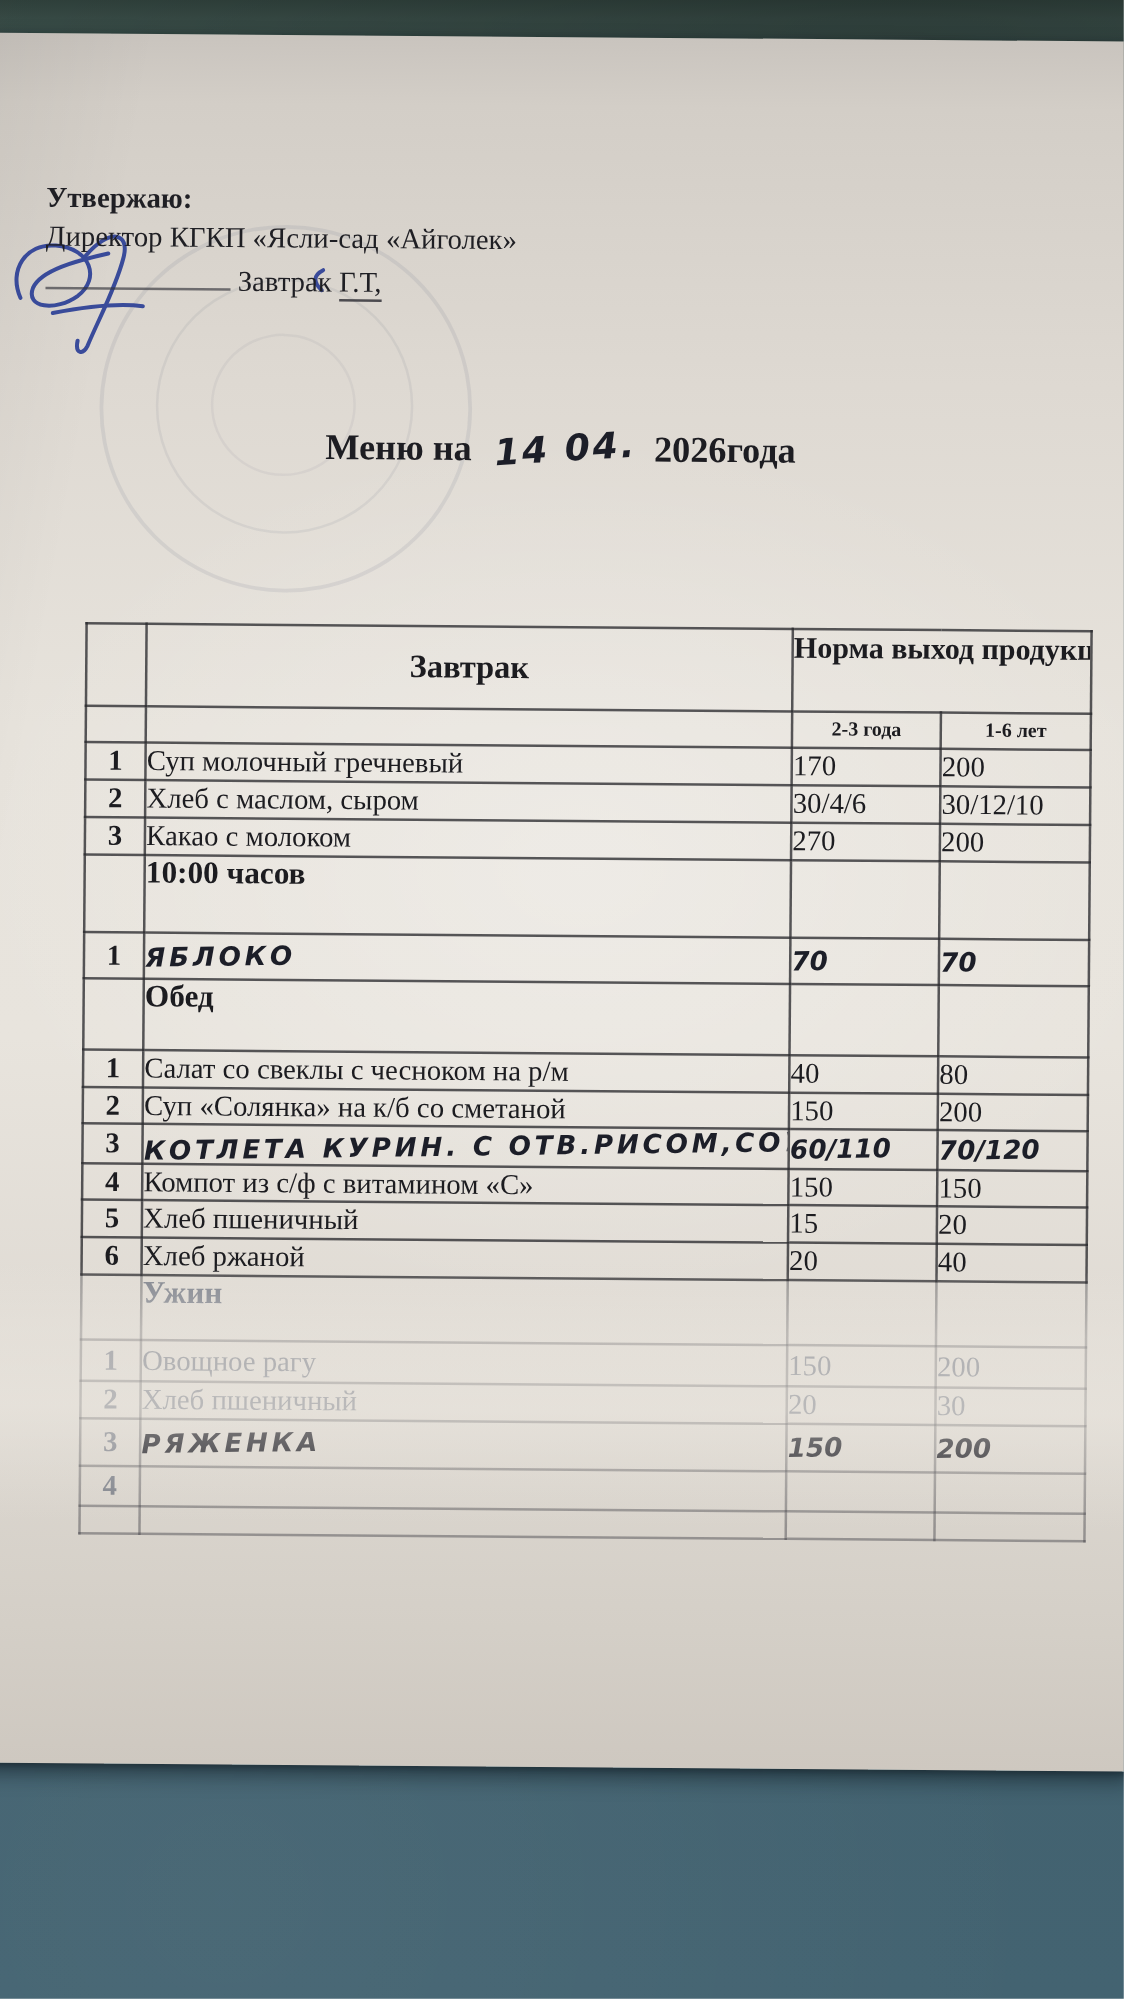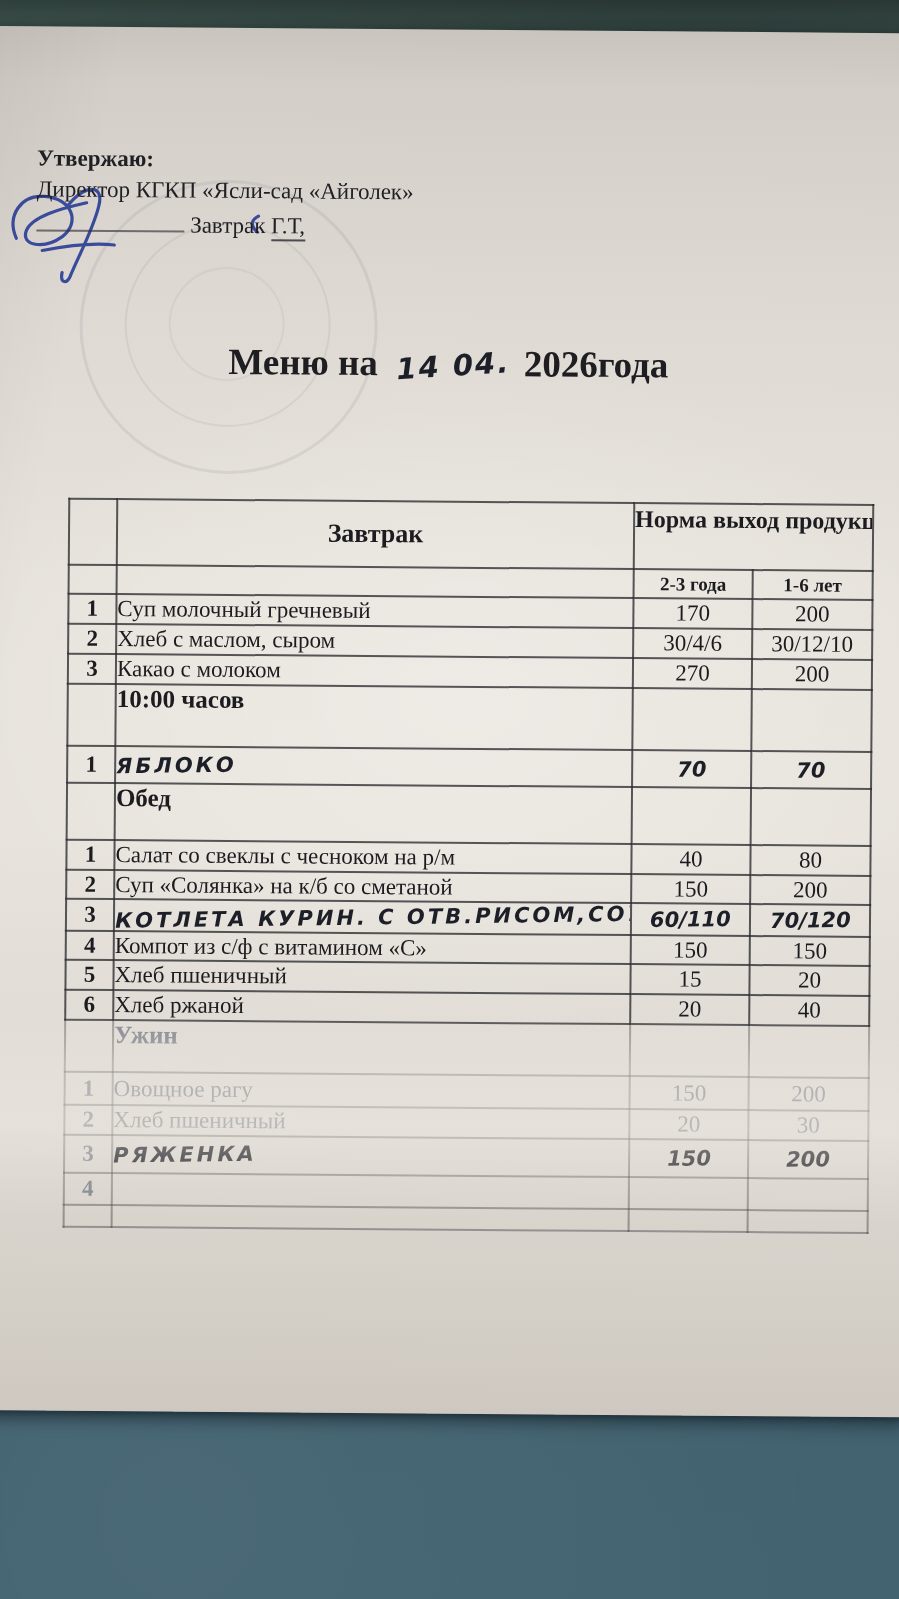--- a/index.html
+++ b/index.html
@@ -32,34 +32,34 @@
     border:2px solid rgba(100,108,132,0.10);}
   .stamp .core{position:absolute;left:86px;top:84px;width:112px;height:110px;border-radius:50%;
     border:2px solid rgba(100,108,132,0.08);}
   .approval{position:absolute;left:52px;top:116px;font-size:23px;color:#1f1f24;line-height:31px;}
   .approval .b{font-weight:bold;}
   .sig-row{margin-top:4px;}
   .sig-line{display:inline-block;width:148px;border-bottom:2px solid rgba(50,50,58,0.65);height:18px;}
   .u{border-bottom:2px solid rgba(40,40,48,0.8);padding-bottom:1px;}
   .signature-svg{position:absolute;left:18px;top:138px;pointer-events:none;}
   .doc-title{position:absolute;left:0;top:312px;width:100%;text-align:center;color:#1d1d22;}
-  .doc-title .printed{font-weight:bold;font-size:37px;}
+  .doc-title .printed{font-weight:bold;font-size:29px;}
   .hw{font-family:"DejaVu Sans", sans-serif;font-style:italic;font-weight:bold;color:#1c1e28;}
   .doc-title .hw-date{display:inline-block;font-size:29px;transform:rotate(-4deg);margin:0 10px 0 14px;letter-spacing:2px;}
   table.menu{
     position:absolute;left:86px;top:471px;width:804px;table-layout:fixed;
     border-collapse:collapse;font-size:23px;color:#1c1c20;
   }
   table.menu td{border:2px solid rgba(42,42,46,0.78);padding:0;overflow:hidden;white-space:nowrap;}
   td.c-num{text-align:center;font-weight:bold;}
   td.c-name{text-align:left;padding:0 8px;}
-  td.c-val{text-align:center;}
+  td.c-val{text-align:left;}
   td.c-head{text-align:center;font-weight:bold;font-size:26px;}
   td.c-norm{font-weight:bold;font-size:24px;padding:4px 10px;line-height:30px;white-space:normal;text-align:left;vertical-align:top;}
-  td.c-age{text-align:center;font-weight:bold;font-size:19px;}
+  td.c-age{text-align:center;font-weight:bold;font-size:16px;}
   td.c-section{font-weight:bold;font-size:25px;vertical-align:top;padding-top:4px;}
   td.hw-name{letter-spacing:3px;font-size:21px;}
   td.hw-val{font-size:21px;}
   td.hw-name .tilt,td.hw-val .tilt{display:inline-block;transform:rotate(-1.2deg);}
   tr.faded td{color:rgba(48,58,82,0.55);border-color:rgba(55,55,62,0.42);}
   tr.faded td.hw-name, tr.faded td.hw-val{color:#15151d;}
   .glare{
     position:absolute;left:0;top:985px;width:100%;height:205px;pointer-events:none;z-index:5;
     background:linear-gradient(180deg, rgba(233,229,222,0) 0%, rgba(233,229,222,0.45) 25%,
       rgba(236,232,225,0.55) 55%, rgba(233,229,222,0.25) 80%, rgba(233,229,222,0) 100%);

